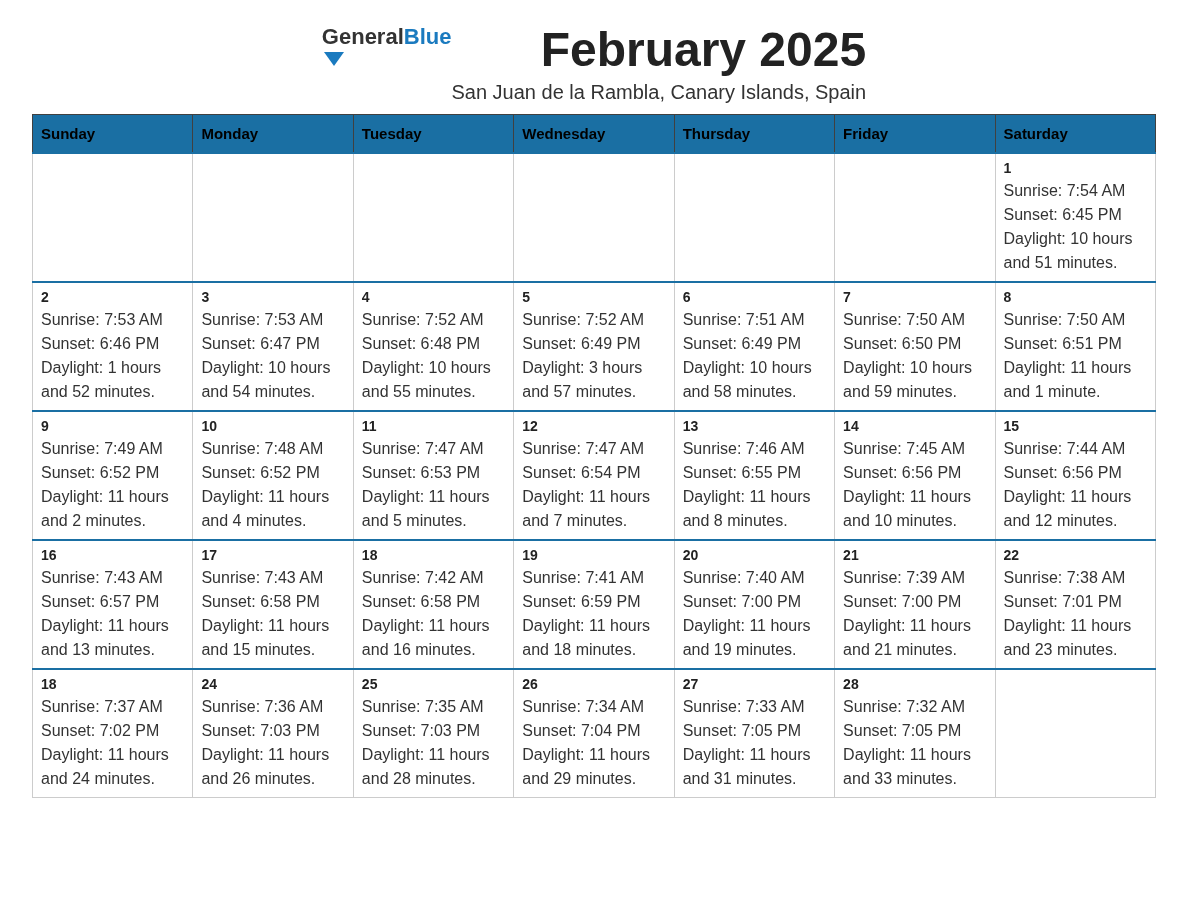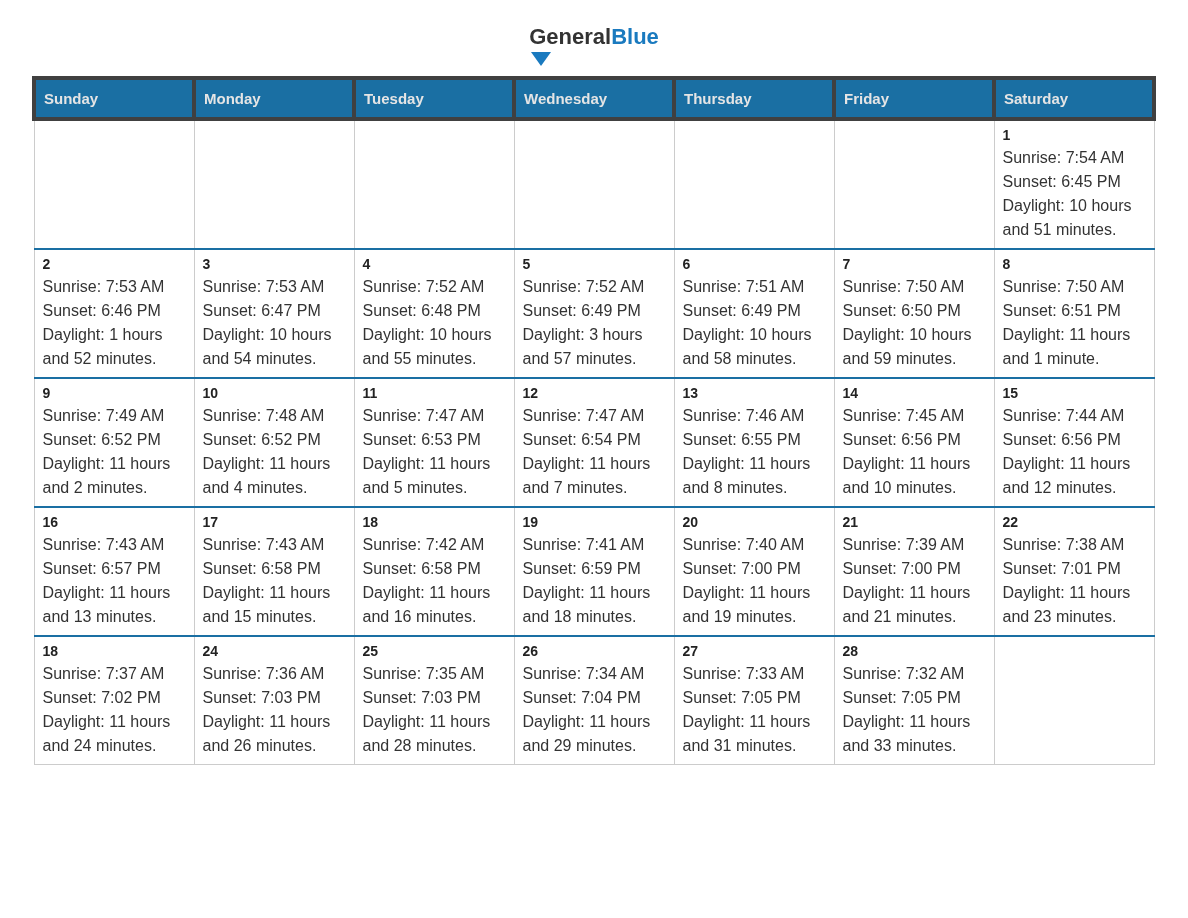--- a/index.html
+++ b/index.html
@@ -54,26 +54,26 @@
       color: #333;
       margin-top: 4px;
     }
     .calendar-table {
       width: 100%;
       border-collapse: collapse;
       margin-top: 10px;
     }
     .calendar-table th {
       background-color: #1a6fa3;
-      color: #e5e5e5;
+      color: #000000;
       font-size: 15px;
       font-weight: bold;
       padding: 10px 8px;
       text-align: left;
-      border: 4px solid #404040;
+      border: 1px solid #404040;
     }
     .calendar-table td {
       vertical-align: top;
       border: 1px solid #ccc;
       padding: 6px 8px;
       width: calc(100% / 7);
       min-height: 110px;
       height: 110px;
       font-size: 12.5px;
       color: #333;
@@ -102,20 +102,24 @@
 <body>
 
 <div class="header-row">
   <div class="logo">
     <div>
       <span class="logo-text-general">General</span><span class="logo-text-blue">Blue</span>
       <div style="display:flex;align-items:center;margin-top:-4px;">
         <div class="logo-icon"></div>
       </div>
     </div>
+  </div>
+  <div class="title-block">
+    <div class="month-title">February 2025</div>
+    <div class="location-subtitle">San Juan de la Rambla, Canary Islands, Spain</div>
   </div>
 </div>
 
 <table class="calendar-table">
   <thead>
     <tr>
       <th>Sunday</th>
       <th>Monday</th>
       <th>Tuesday</th>
       <th>Wednesday</th>

